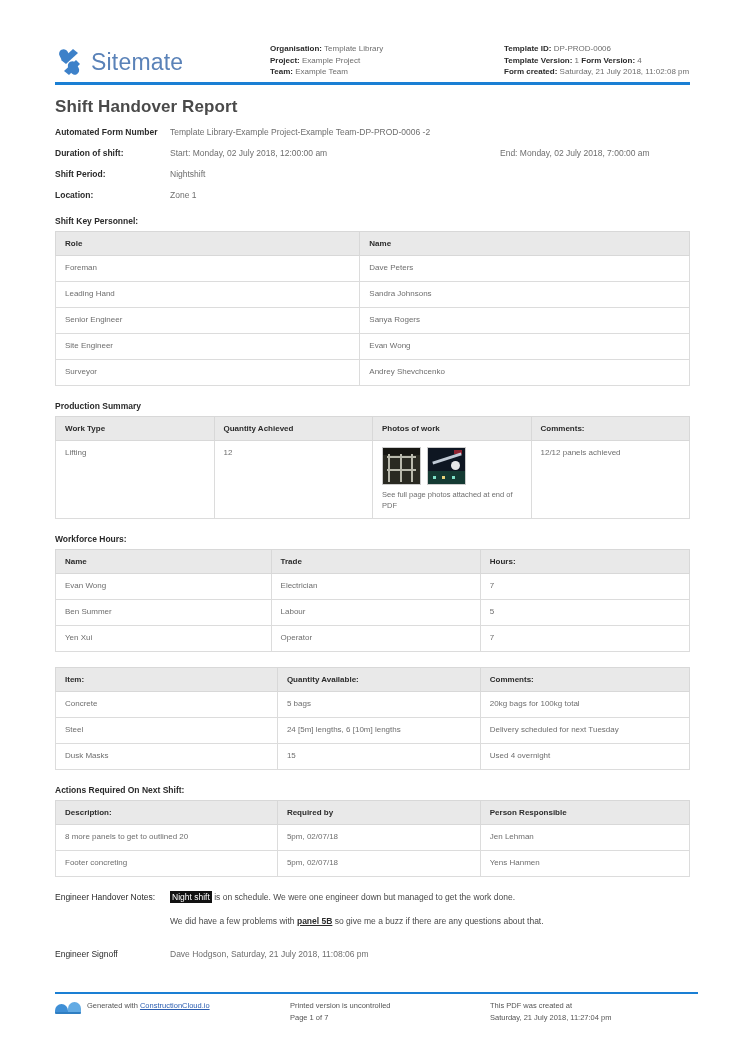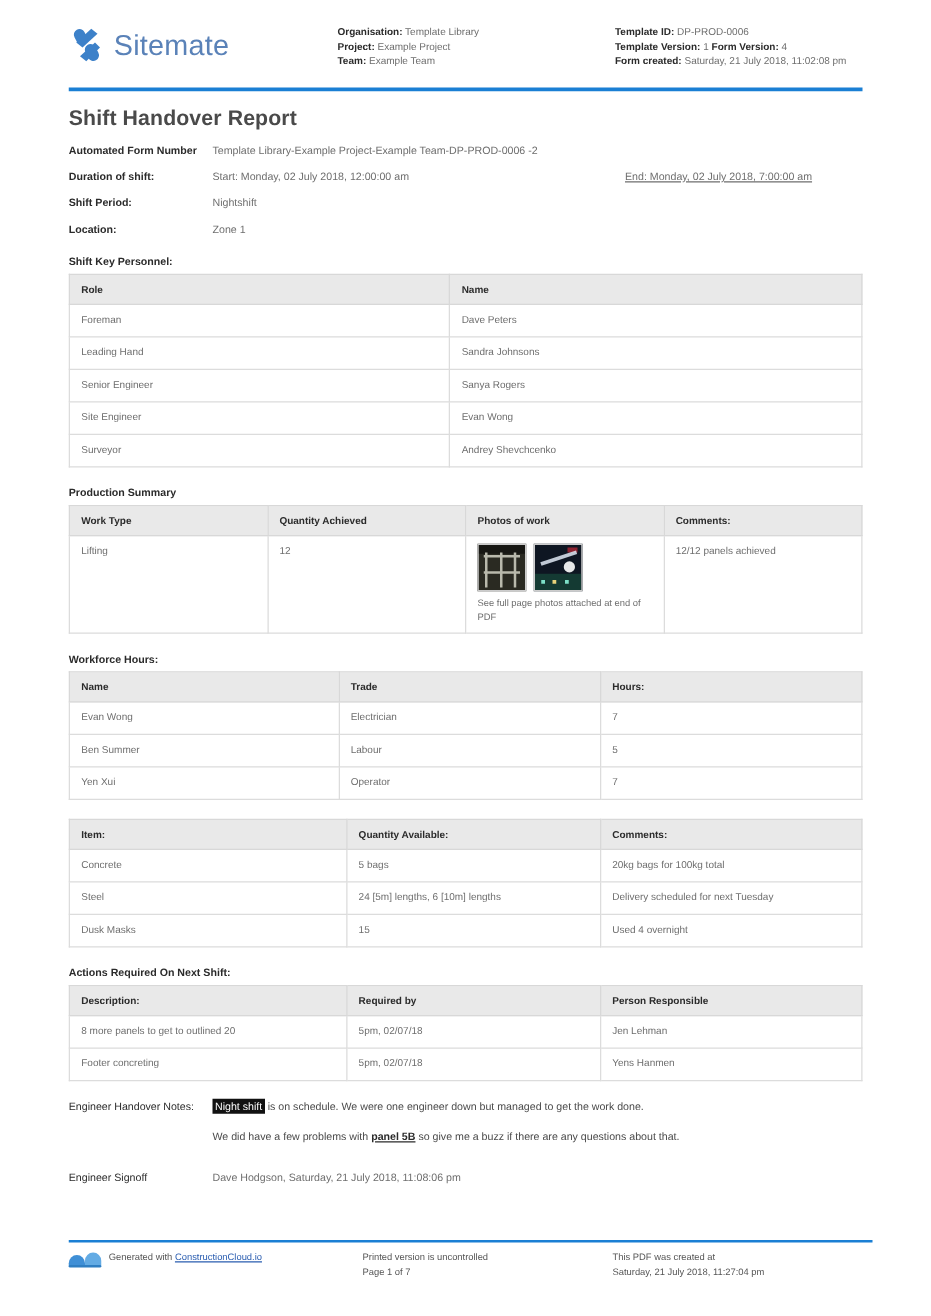--- a/index.html
+++ b/index.html
@@ -19,22 +19,22 @@
     width: 745px;
     height: 1053px;
     box-sizing: border-box;
     padding: 0 55px;
     position: relative;
   }
 
   
   .doc-header {
     display: flex;
-    align-items: flex-start;
-    padding-top: 18px;
+    align-items: flex-end;
+    padding-top: 30px;
     height: 48px;
   }
   .logo-block {
     display: flex;
     align-items: center;
     width: 215px;
     flex: 0 0 215px;
     padding-top: 2px;
   }
   .logo-mark {
@@ -48,21 +48,21 @@
     color: #5a82b8;
     letter-spacing: 0.2px;
     font-weight: 400;
   }
   .meta-col {
     font-size: 8px;
     line-height: 11.6px;
     padding-top: 2px;
   }
   .meta-col.left { width: 222px; flex: 0 0 222px; }
-  .meta-col.right { flex: 1 1 auto; }
+  .meta-col.right { flex: 1 1 auto; margin-left: 12px; }
   .meta-row { white-space: nowrap; }
   .meta-label { font-weight: bold; color: #2b2b2b; }
   .meta-val { color: #6e6e6e; }
   .header-rule {
     height: 3px;
     background: #1a7fd4;
     margin-top: 4px;
   }
 
   
@@ -89,21 +89,21 @@
   }
   .field-value {
     color: #6e6e6e;
     line-height: 12px;
     flex: 1 1 auto;
   }
   .field-value.split {
     display: flex;
   }
   .field-value .start-part { width: 330px; flex: 0 0 330px; }
-  .field-value .end-part { flex: 1 1 auto; text-decoration: underline; }
+  .field-value .end-part { flex: 1 1 auto; }
 
   
   .section-heading {
     font-size: 8.5px;
     font-weight: bold;
     color: #2b2b2b;
     margin: 0 0 5px 0;
   }
   .section { margin-top: 15px; }
   table.data {

